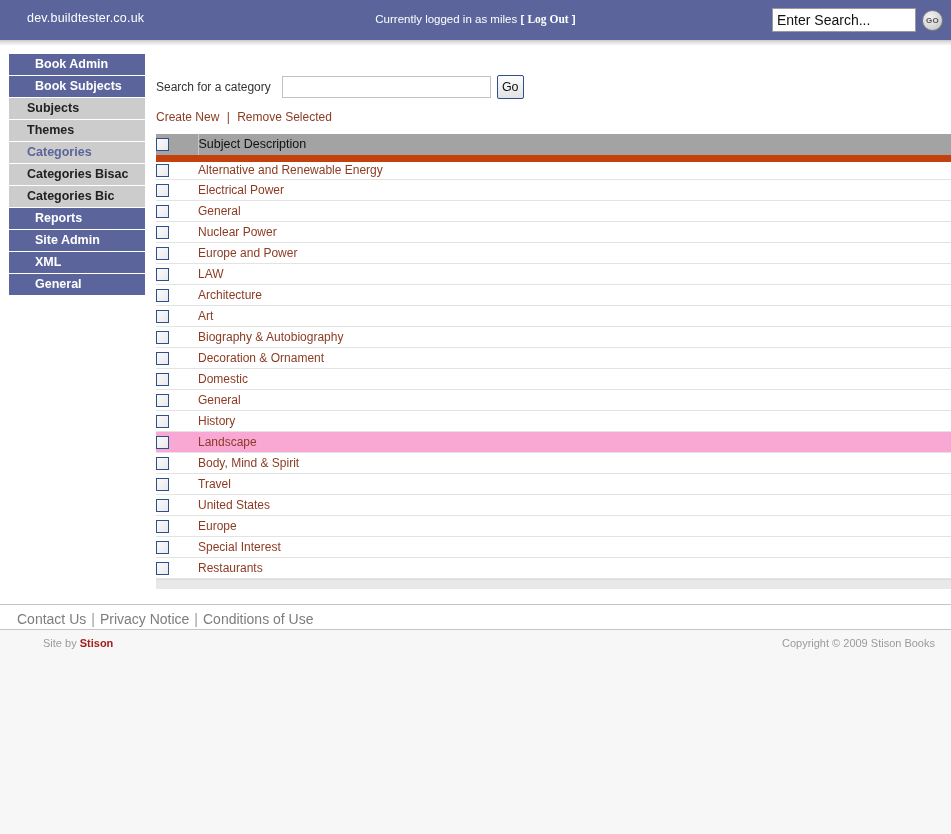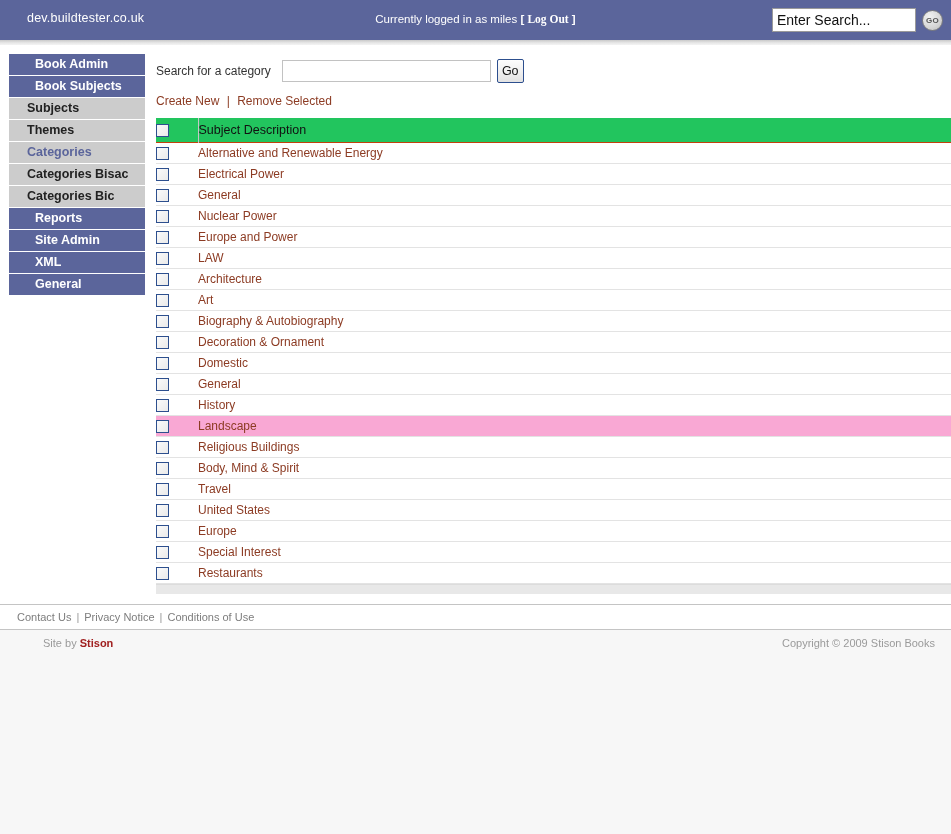--- a/index.html
+++ b/index.html
@@ -122,21 +122,21 @@
   .nav-sub {
     background: #cccccc;
     color: #222222;
     padding-left: 18px;
   }
   .nav-sub.active { color: #5b659b; }
 
   
   #main {
     position: absolute;
-    left: 156px; top: 0; right: 0;
+    left: 156px; top: 16px; right: 0;
   }
 
   
   #category-search-row {
     display: flex;
     align-items: center;
     padding-top: 12px;
     height: 40px;
   }
   #category-search-label {
@@ -188,22 +188,22 @@
     width: 100%;
     border-collapse: collapse;
     table-layout: fixed;
   }
   #subject-table th, #subject-table td {
     font-weight: normal;
     text-align: left;
     padding: 0;
   }
   #subject-table thead tr {
-    background: #22c55e;
-    border-bottom: 1px solid #c2410c;
+    background: #a3a3a3;
+    border-bottom: 7px solid #c2410c;
   }
   th.col-check {
     width: 42px;
     height: 24px;
     border-right: 1px solid #c6c6c6;
     text-align: center;
     vertical-align: middle;
   }
   th.col-desc {
     height: 24px;
@@ -255,21 +255,21 @@
 
   
   #footer-rule {
     position: absolute;
     left: 0; right: 0; top: 604px;
     border-top: 1px solid #c4c4c4;
   }
   #footer-links {
     position: absolute;
     left: 17px; top: 611px;
-    font-size: 11px;
+    font-size: 14px;
   }
   #footer-links a {
     color: #7d7d7d;
     text-decoration: none;
   }
   #footer-links .sep {
     color: #9a9a9a;
     padding: 0 5px;
   }
   #footer-rule2 {
@@ -414,24 +414,20 @@
             <tr>
               <td class="col-check"><input type="checkbox" class="cb" style=""></td>
               <td class="col-desc"><a href="#">History</a></td>
             </tr>
             <tr class="is-hovered">
               <td class="col-check"><input type="checkbox" class="cb" style=""></td>
               <td class="col-desc"><a href="#">Landscape</a></td>
             </tr>
             <tr>
               <td class="col-check"><input type="checkbox" class="cb" style=""></td>
-              <td class="col-desc"><a href="#">Religious Buildings</a></td>
-            </tr>
-            <tr>
-              <td class="col-check"><input type="checkbox" class="cb" style=""></td>
               <td class="col-desc"><a href="#">Body, Mind &amp; Spirit</a></td>
             </tr>
             <tr>
               <td class="col-check"><input type="checkbox" class="cb" style=""></td>
               <td class="col-desc"><a href="#">Travel</a></td>
             </tr>
             <tr>
               <td class="col-check"><input type="checkbox" class="cb" style=""></td>
               <td class="col-desc"><a href="#">United States</a></td>
             </tr>

